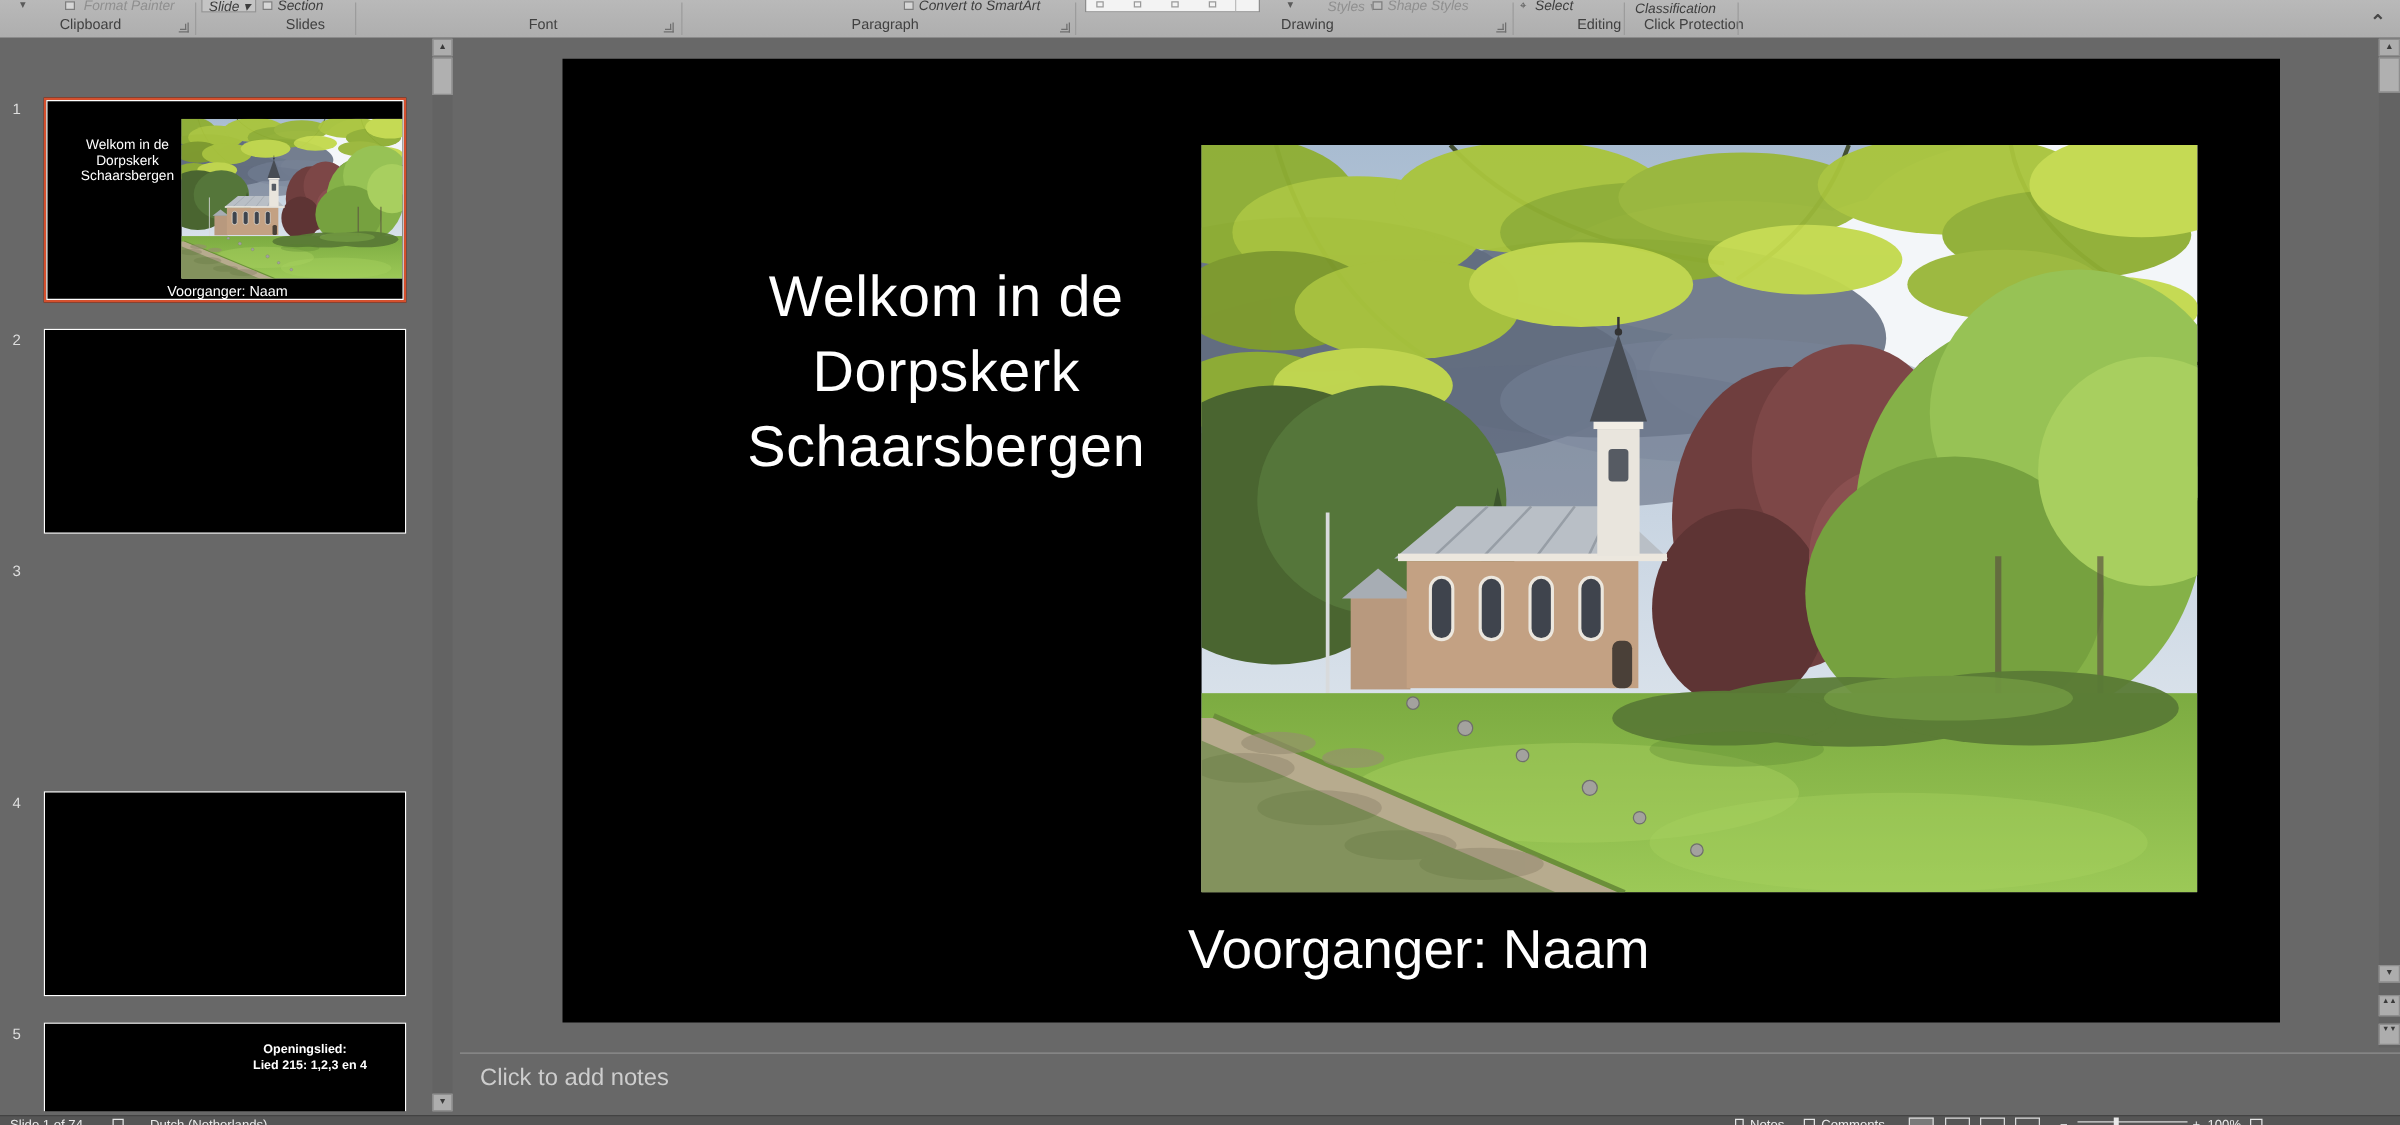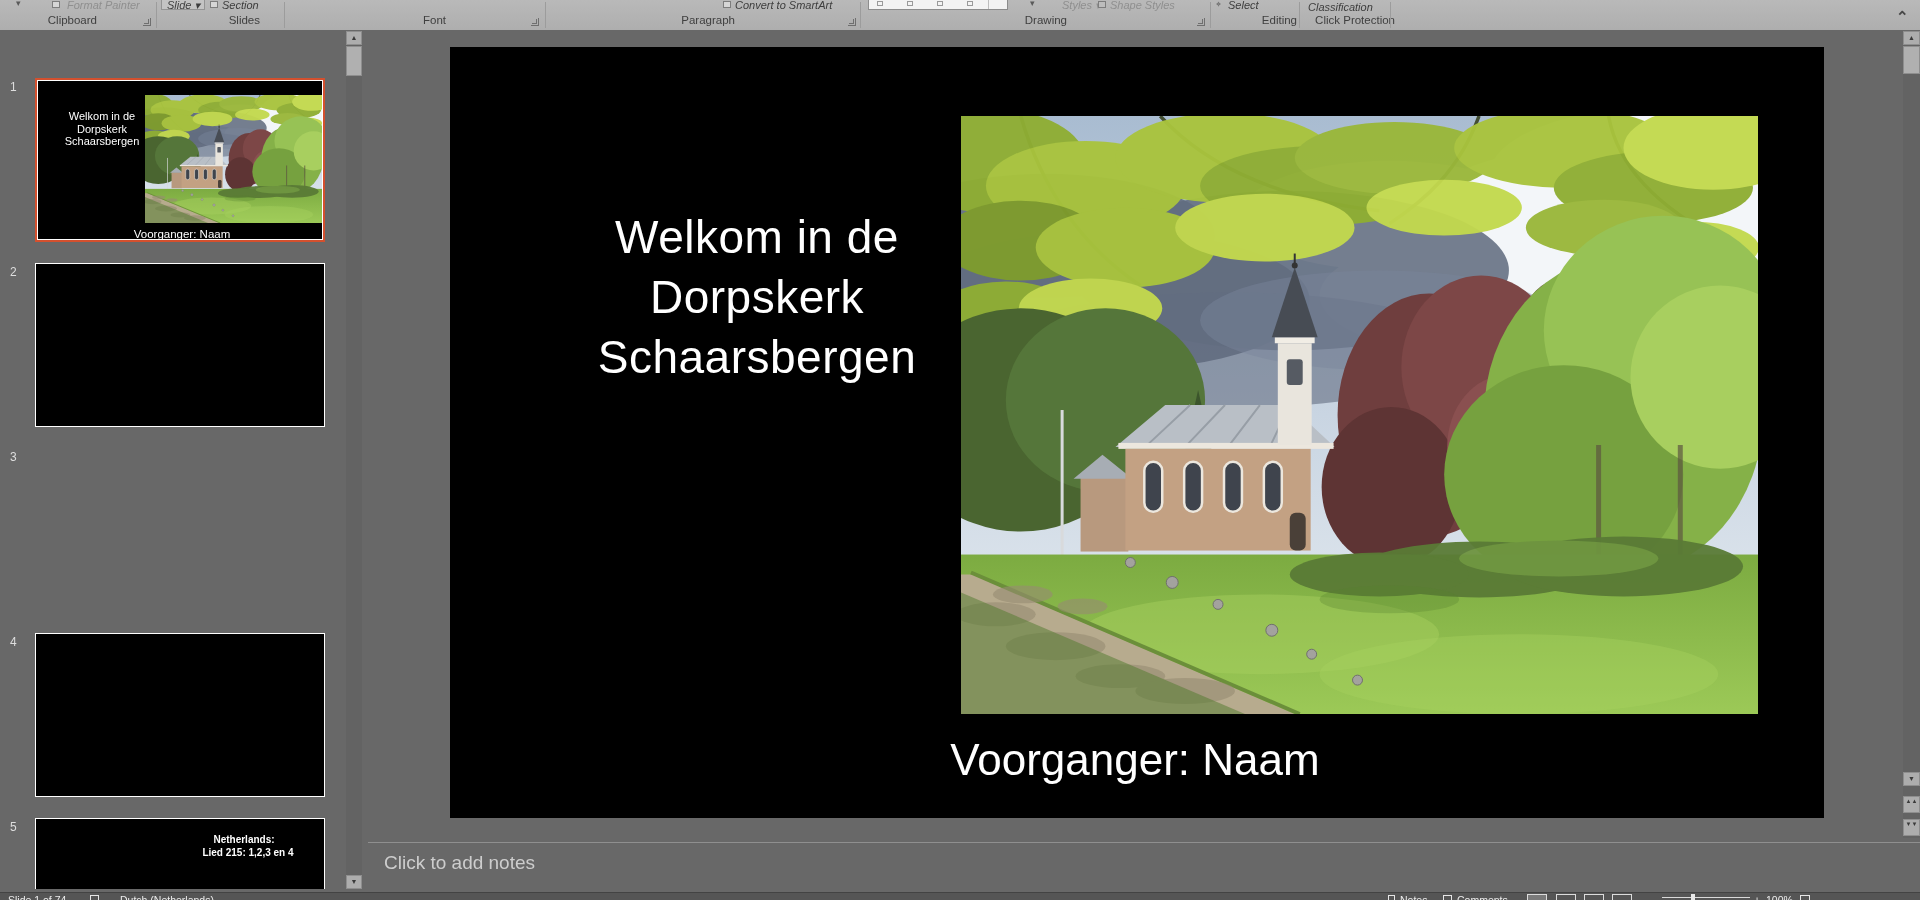--- a/index.html
+++ b/index.html
@@ -267,21 +267,21 @@
     <span class="thumb-num" style="top:234px">2</span>
     <div class="thumb" style="top:232px"></div>
 
     <span class="thumb-num" style="top:419px">3</span>
 
     <span class="thumb-num" style="top:604px">4</span>
     <div class="thumb" style="top:602px"></div>
 
     <span class="thumb-num" style="top:789px">5</span>
     <div class="thumb" style="top:787px">
-      <div class="t-txt" style="left:138px;top:15px;width:140px;font-size:10px;font-weight:bold">Netherlands:</div>
+      <div class="t-txt" style="left:138px;top:15px;width:140px;font-size:10px;font-weight:bold">Openingslied:</div>
       <div class="t-txt" style="left:142px;top:28px;width:140px;font-size:10px;font-weight:bold">Lied 215: 1,2,3 en 4</div>
     </div>
   </div>
 
   <div class="sb-track abs" style="left:346px;top:31px;width:16px;height:858px">
     <div class="sb-btn" style="left:0;top:0;width:16px;height:14px">▲</div>
     <div class="sb-thumb" style="left:0;top:15px;width:16px;height:30px"></div>
     <div class="sb-btn" style="left:0;top:844px;width:16px;height:14px">▼</div>
   </div>
 

